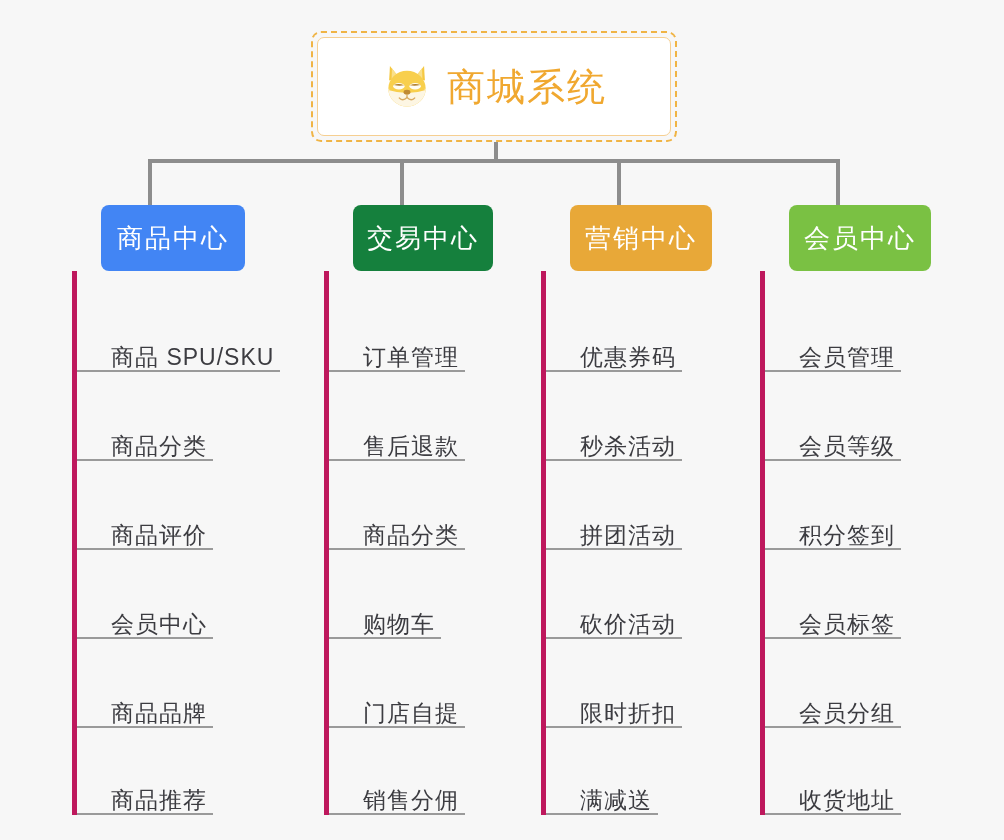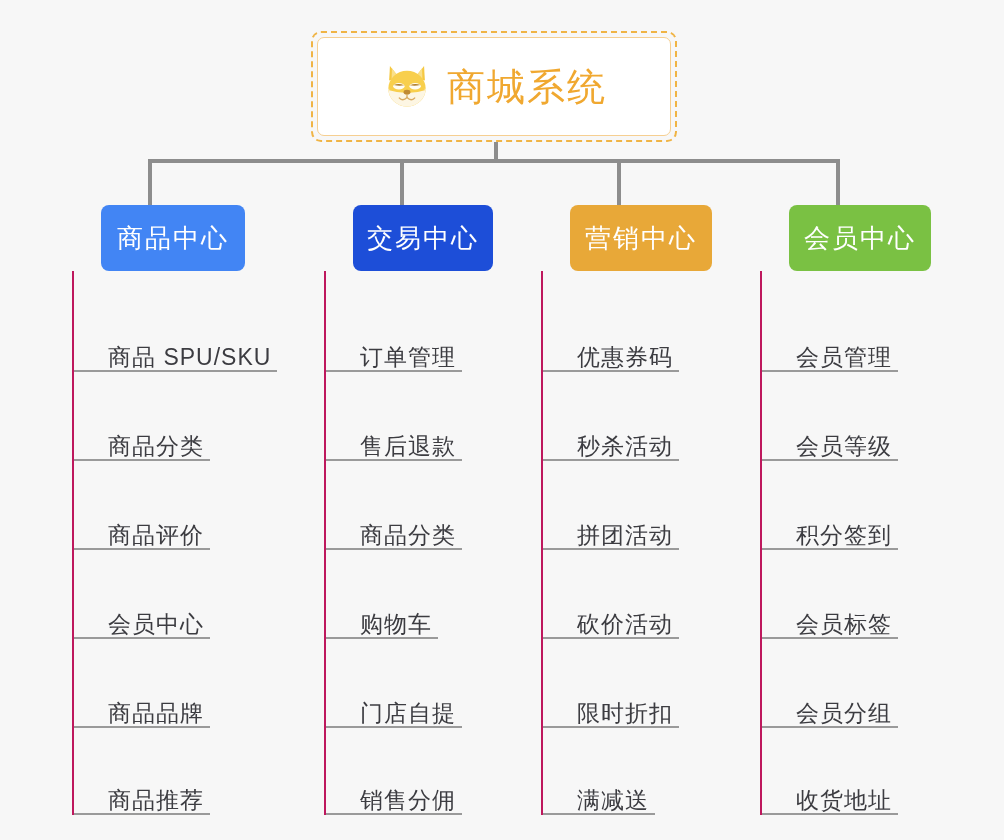--- a/index.html
+++ b/index.html
@@ -105,21 +105,21 @@
     color: #ffffff;
     font-size: 26px;
     letter-spacing: 2px;
     box-sizing: border-box;
     margin-left: 44px;
   }
 
   
   .leaf-list {
     margin-left: 15px;
-    border-left: 2px solid #be185d;
+    border-left: 5px solid #be185d;
     padding-top: 12px;
   }
   .leaf {
     height: 89px;
     box-sizing: border-box;
     border-bottom: 2px solid #9a9a9a;
     display: flex;
     align-items: flex-end;
     padding-left: 34px;
     padding-bottom: 2px;
@@ -199,21 +199,21 @@
       <div class="leaf" style="--ulw: 136px;">
           <span class="leaf-label">商品品牌</span>
         </div>
       <div class="leaf" style="--ulw: 136px;">
           <span class="leaf-label">商品推荐</span>
         </div>
     </div>
   </div>
 
   <div class="column col-1">
-    <div class="cat-box" style="background: #1d4ed8;">
+    <div class="cat-box" style="background: #15803d;">
       <span>交易中心</span>
     </div>
     <div class="leaf-list">
       <div class="leaf" style="--ulw: 136px;">
           <span class="leaf-label">订单管理</span>
         </div>
       <div class="leaf" style="--ulw: 136px;">
           <span class="leaf-label">售后退款</span>
         </div>
       <div class="leaf" style="--ulw: 136px;">

